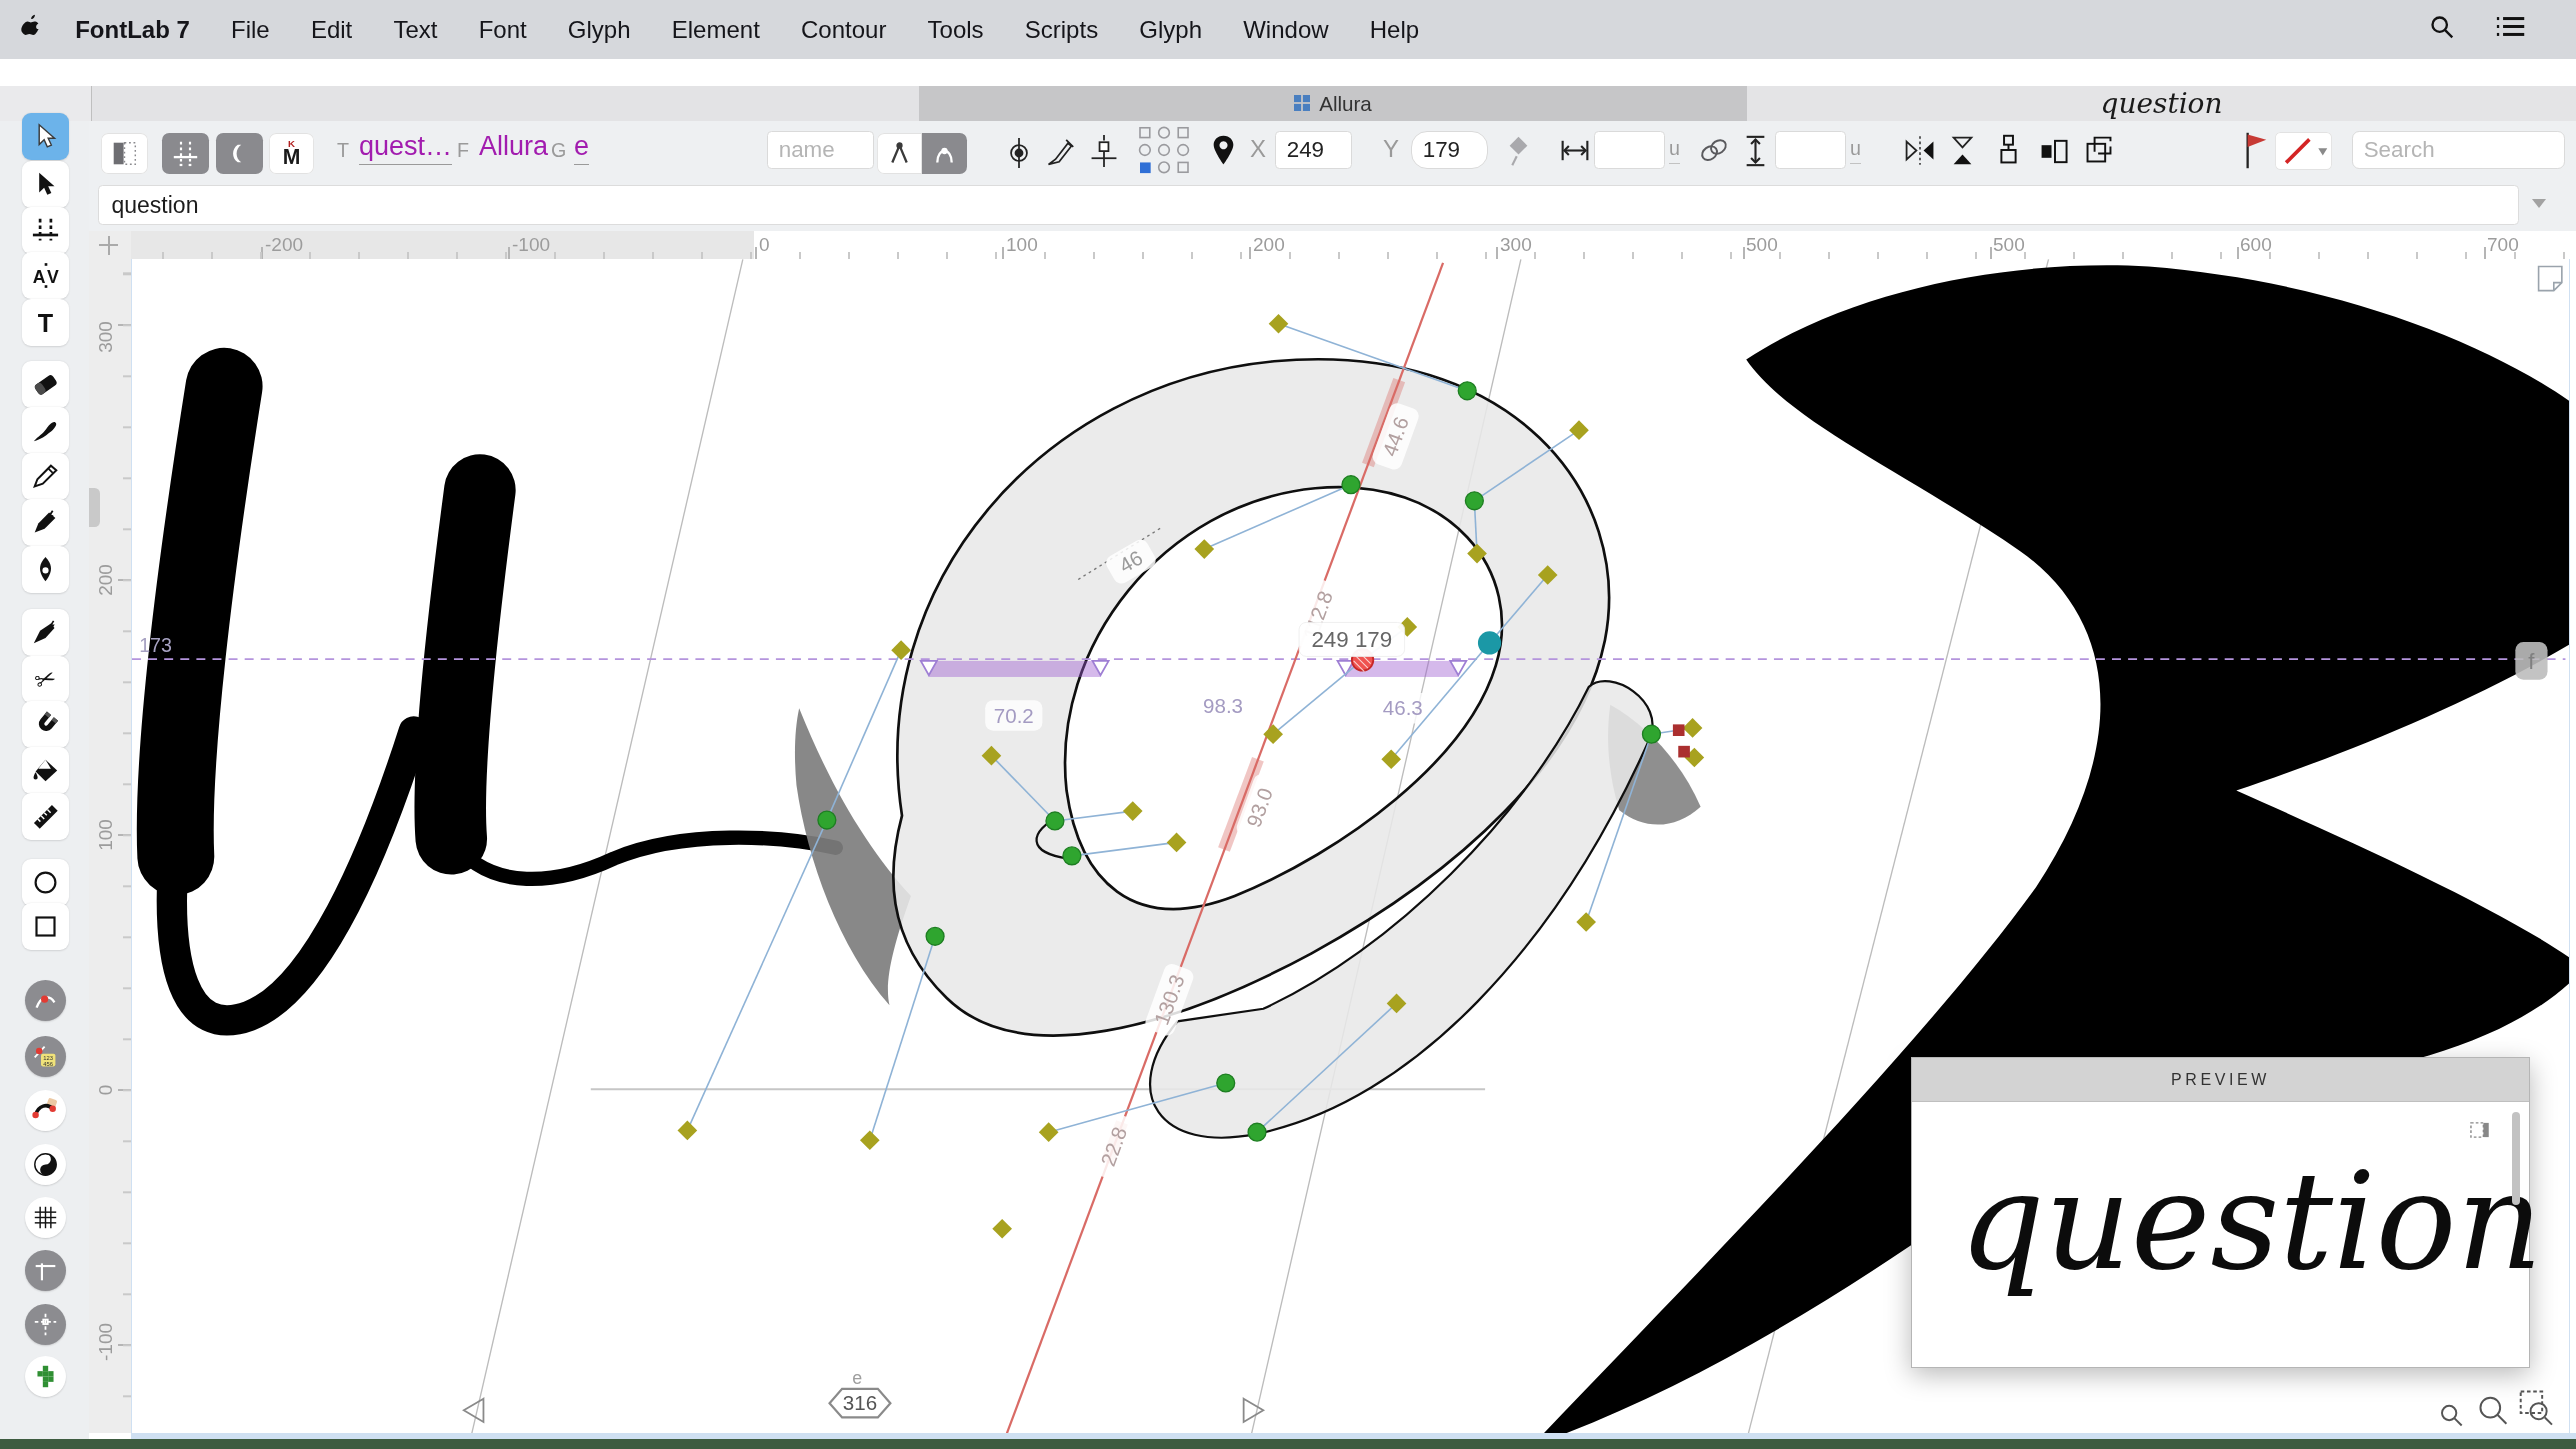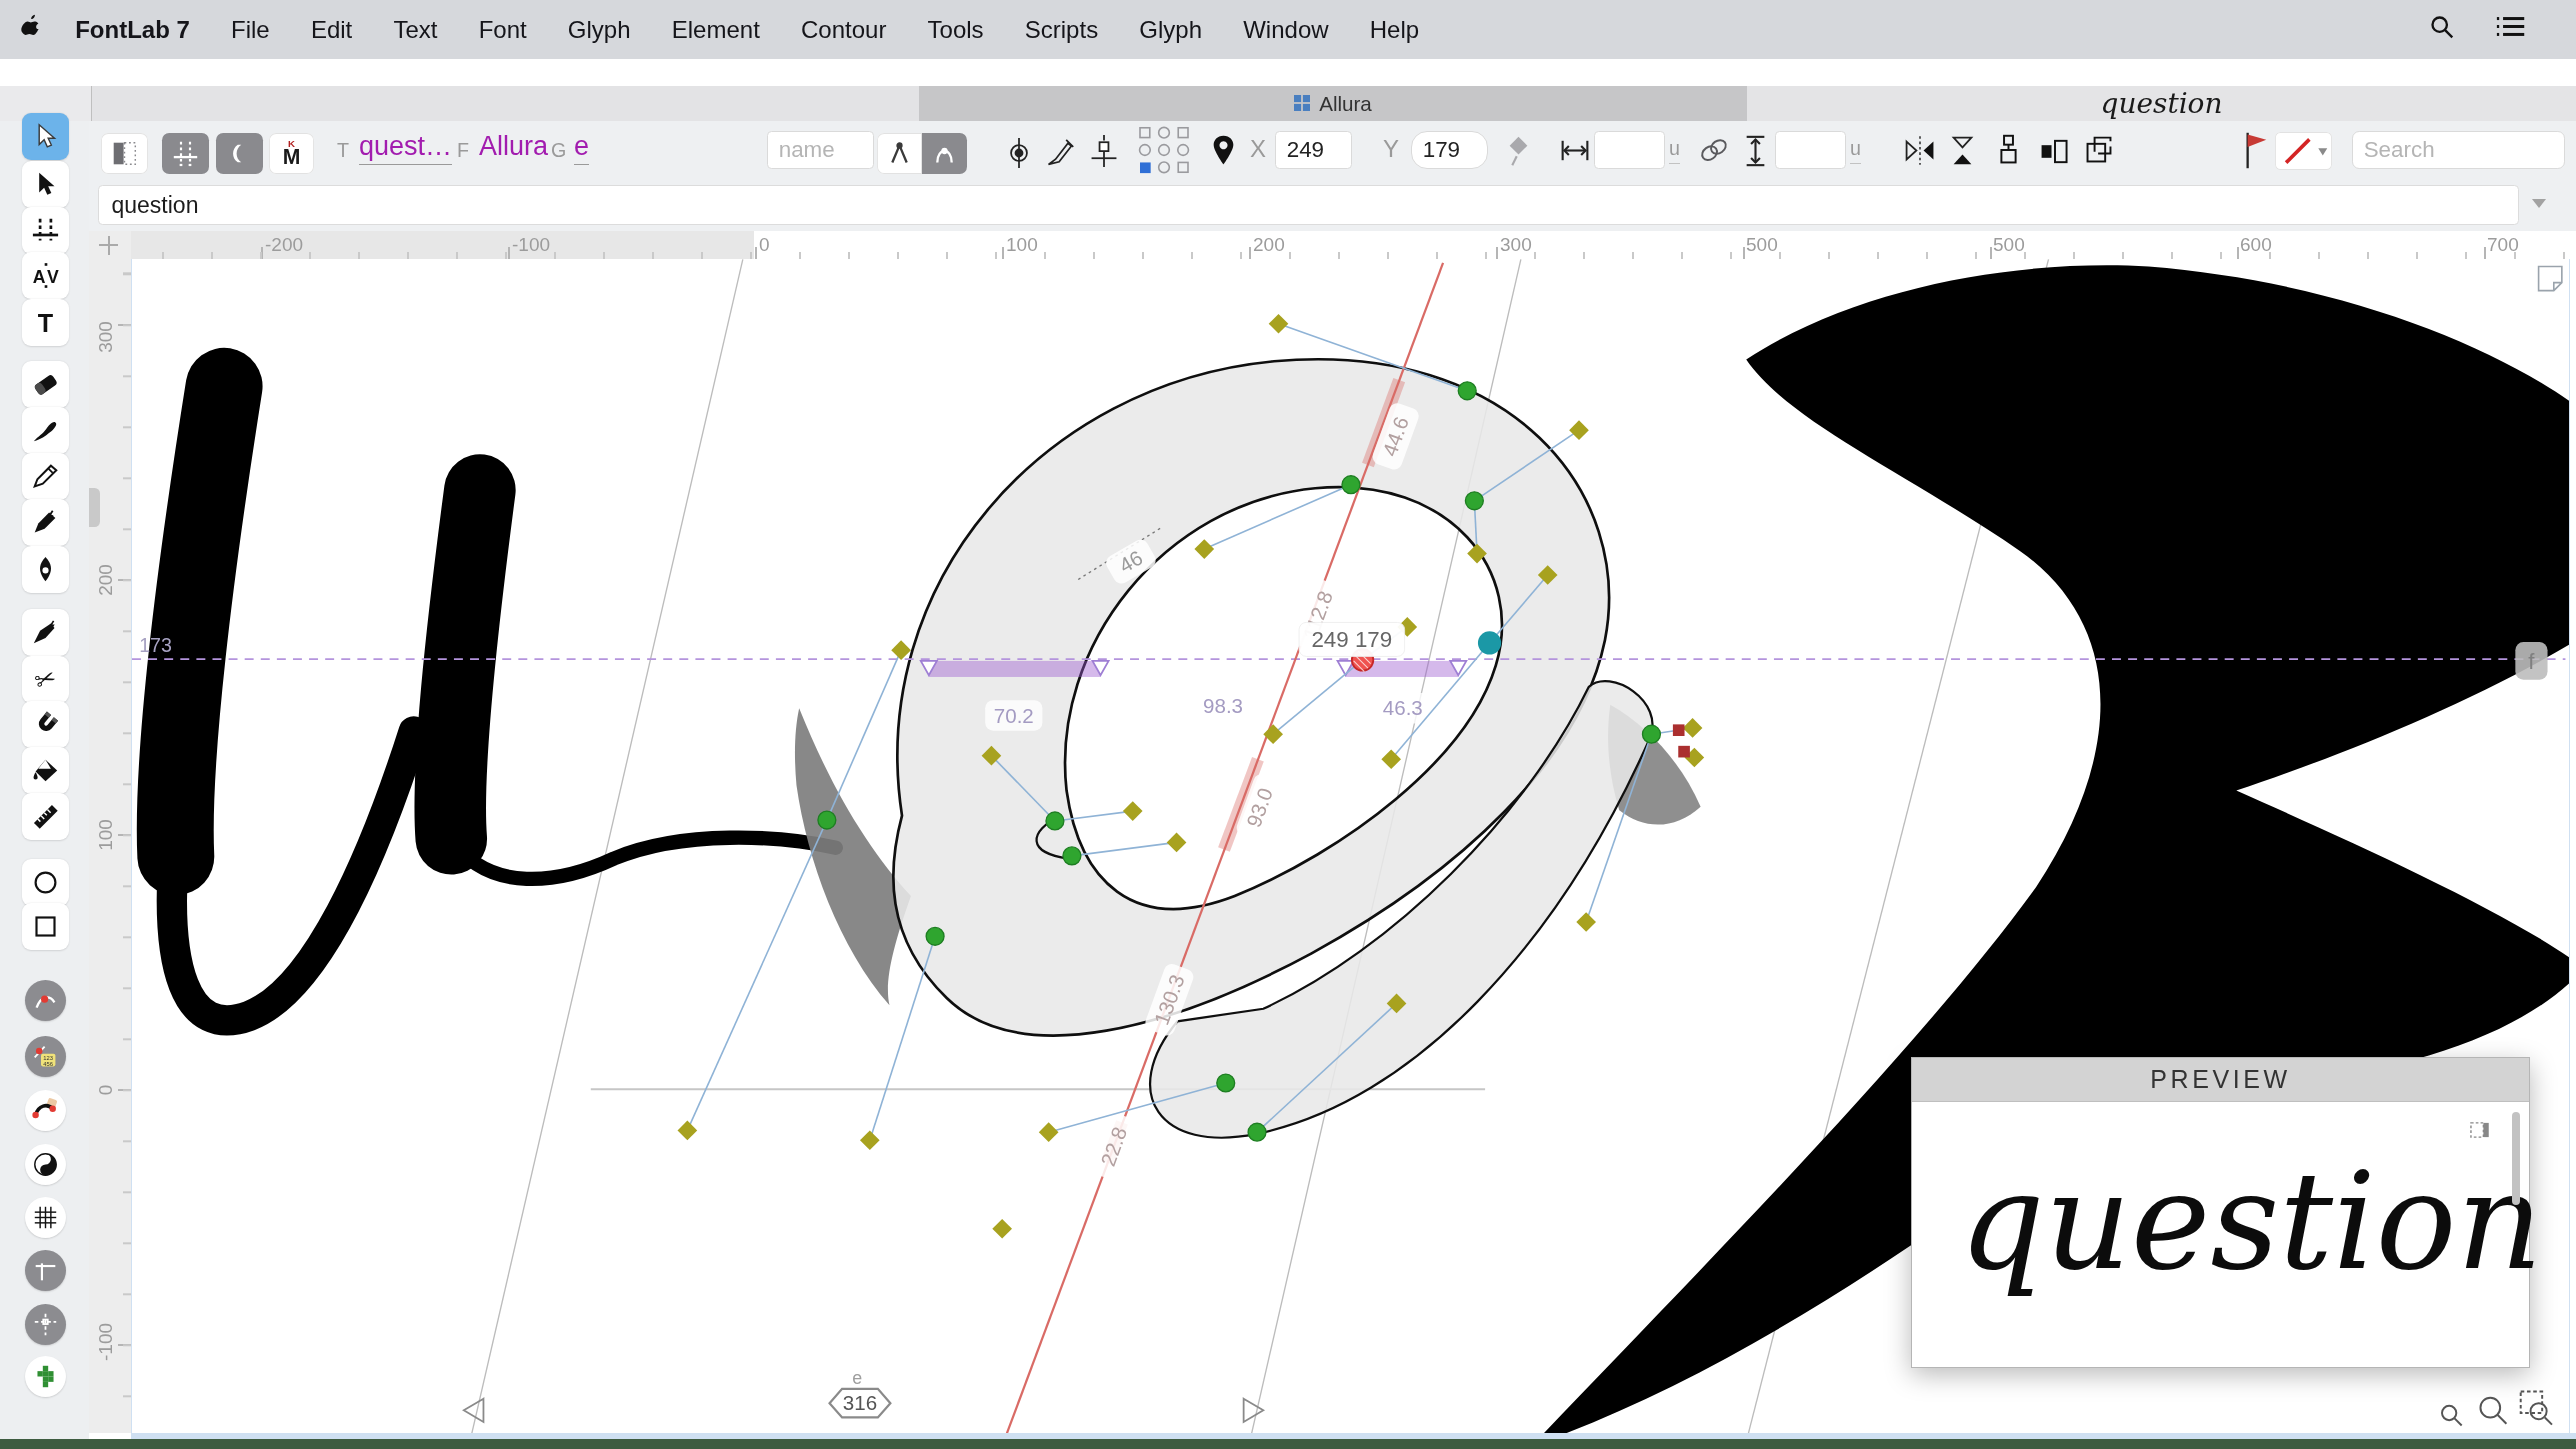--- a/index.html
+++ b/index.html
@@ -74,21 +74,21 @@
         display:flex;align-items:center;justify-content:center;box-shadow:0 0.9px 1.8px rgba(0,0,0,.12);}
   .tool.sel{background:#6cb3ea;}
   .toggle{position:absolute;left:25px;width:41px;height:41px;border-radius:50%;background:#fff;
           display:flex;align-items:center;justify-content:center;box-shadow:0 0.9px 1.8px rgba(0,0,0,.15);}
   .toggle.gray{background:#8c8c90;}
   
   #preview{left:1911px;top:1057px;width:617px;height:309px;background:#fff;border:0.9px solid #b5b5b5;
            box-shadow:0 7.2px 25px rgba(0,0,0,.28);z-index:6;}
   #pvhead{position:absolute;left:0;top:0;width:100%;height:43px;background:#d3d3d3;
           border-bottom:0.9px solid #bfbfbf;display:flex;align-items:center;justify-content:center;
-          font-size:25px;letter-spacing:3.6px;color:#333;}
+          font-size:16px;letter-spacing:3.6px;color:#333;}
   #pvtext{position:absolute;left:47px;top:86px;font-family:"DejaVu Serif",serif;font-style:italic;
           font-size:134px;color:#0c0c0c;white-space:nowrap;}
   #pvscroll{position:absolute;right:9px;top:54px;width:8px;height:93px;background:#c2c2c2;border-radius:4.5px;}
   .script{font-family:"DejaVu Serif",serif;font-style:italic;}
   svg text{font-family:"Liberation Sans","DejaVu Sans",sans-serif;}
 </style>
 </head>
 <body>
 
 <div id="stage">

